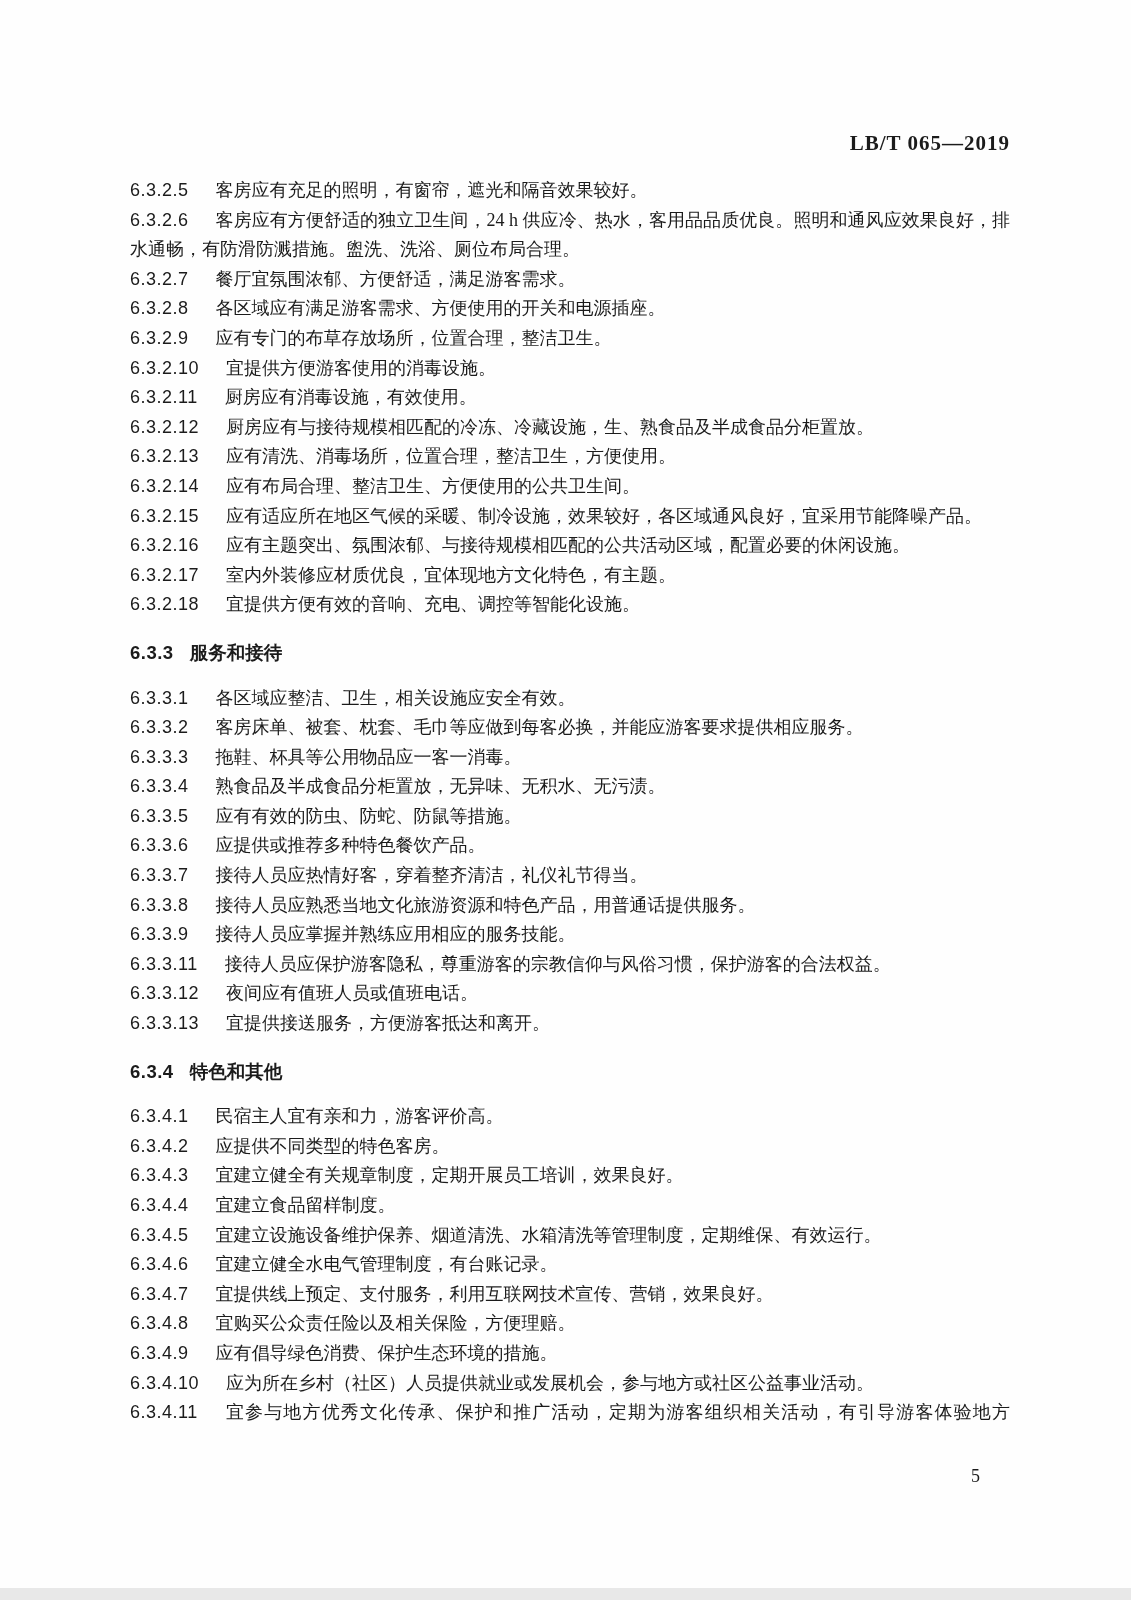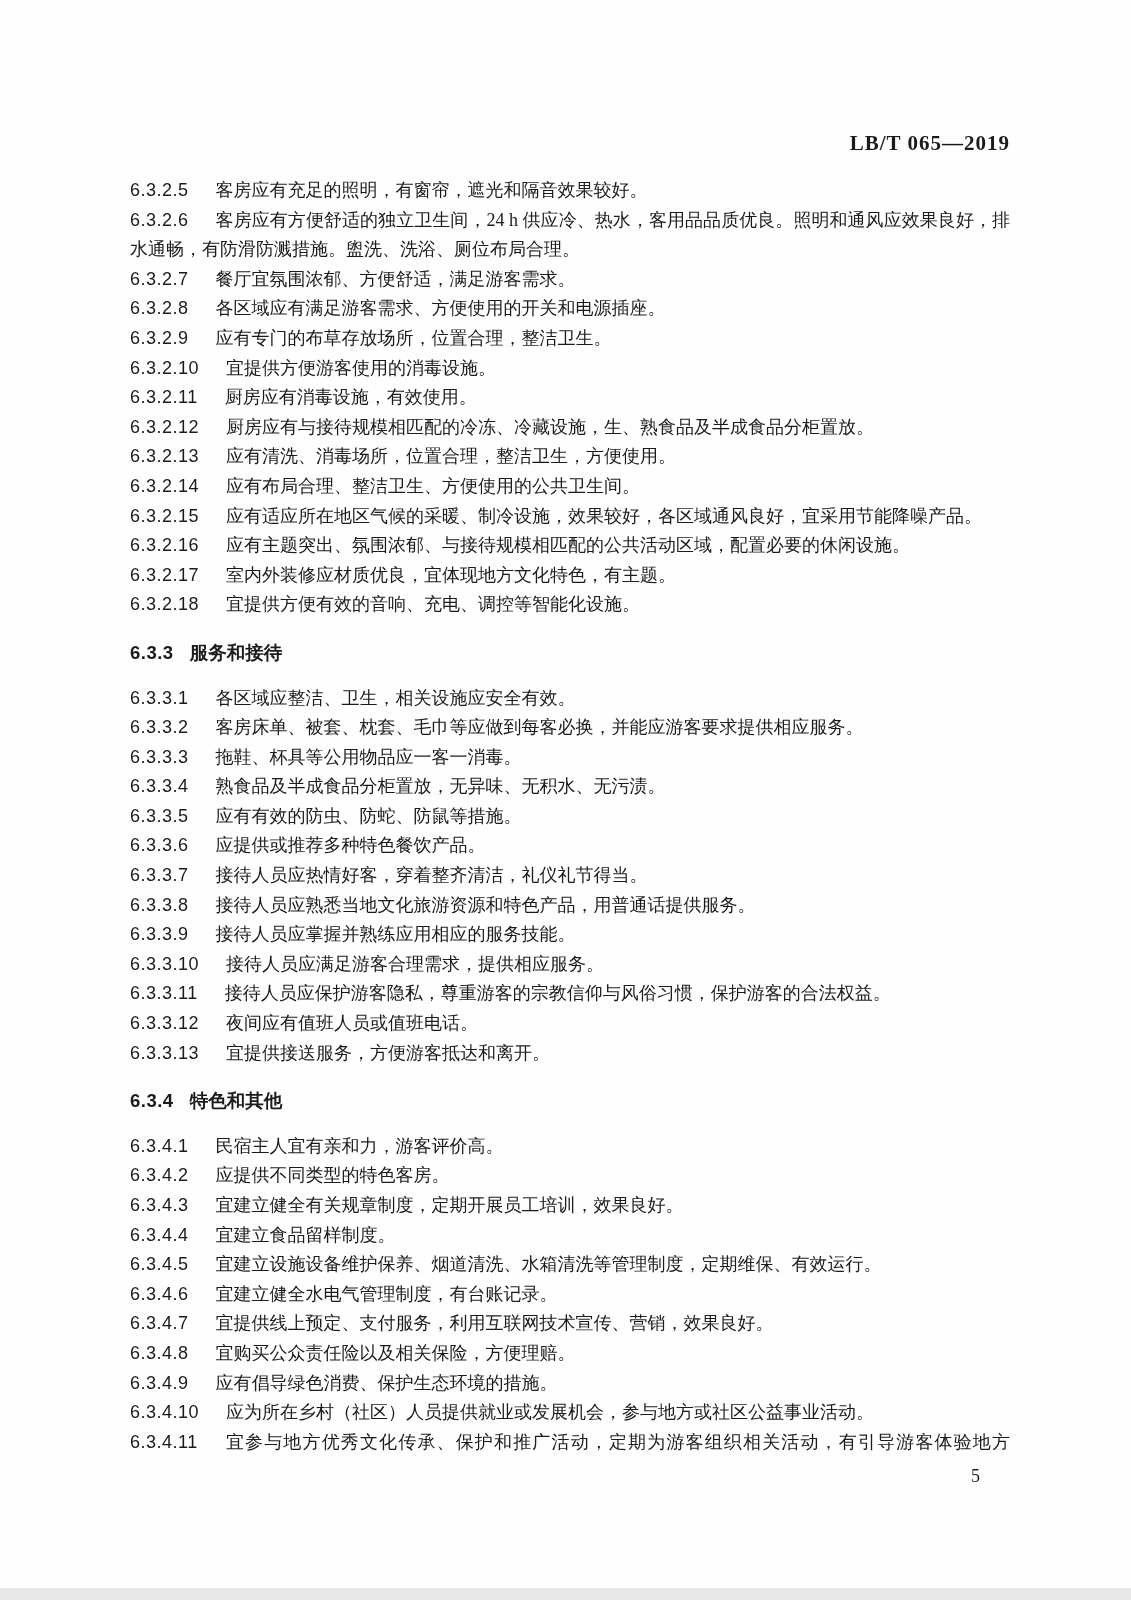--- a/index.html
+++ b/index.html
@@ -106,21 +106,20 @@
       <h3 class="section-heading"><span class="clause-num">6.3.3</span><span class="heading-text">服务和接待</span></h3>
       <p class="clause"><span class="clause-num">6.3.3.1</span><span class="clause-text">各区域应整洁、卫生，相关设施应安全有效。</span></p>
       <p class="clause"><span class="clause-num">6.3.3.2</span><span class="clause-text">客房床单、被套、枕套、毛巾等应做到每客必换，并能应游客要求提供相应服务。</span></p>
       <p class="clause"><span class="clause-num">6.3.3.3</span><span class="clause-text">拖鞋、杯具等公用物品应一客一消毒。</span></p>
       <p class="clause"><span class="clause-num">6.3.3.4</span><span class="clause-text">熟食品及半成食品分柜置放，无异味、无积水、无污渍。</span></p>
       <p class="clause"><span class="clause-num">6.3.3.5</span><span class="clause-text">应有有效的防虫、防蛇、防鼠等措施。</span></p>
       <p class="clause"><span class="clause-num">6.3.3.6</span><span class="clause-text">应提供或推荐多种特色餐饮产品。</span></p>
       <p class="clause"><span class="clause-num">6.3.3.7</span><span class="clause-text">接待人员应热情好客，穿着整齐清洁，礼仪礼节得当。</span></p>
       <p class="clause"><span class="clause-num">6.3.3.8</span><span class="clause-text">接待人员应熟悉当地文化旅游资源和特色产品，用普通话提供服务。</span></p>
       <p class="clause"><span class="clause-num">6.3.3.9</span><span class="clause-text">接待人员应掌握并熟练应用相应的服务技能。</span></p>
-      <p class="clause"><span class="clause-num">6.3.3.10</span><span class="clause-text">接待人员应满足游客合理需求，提供相应服务。</span></p>
       <p class="clause"><span class="clause-num">6.3.3.11</span><span class="clause-text">接待人员应保护游客隐私，尊重游客的宗教信仰与风俗习惯，保护游客的合法权益。</span></p>
       <p class="clause"><span class="clause-num">6.3.3.12</span><span class="clause-text">夜间应有值班人员或值班电话。</span></p>
       <p class="clause"><span class="clause-num">6.3.3.13</span><span class="clause-text">宜提供接送服务，方便游客抵达和离开。</span></p>
       <h3 class="section-heading"><span class="clause-num">6.3.4</span><span class="heading-text">特色和其他</span></h3>
       <p class="clause"><span class="clause-num">6.3.4.1</span><span class="clause-text">民宿主人宜有亲和力，游客评价高。</span></p>
       <p class="clause"><span class="clause-num">6.3.4.2</span><span class="clause-text">应提供不同类型的特色客房。</span></p>
       <p class="clause"><span class="clause-num">6.3.4.3</span><span class="clause-text">宜建立健全有关规章制度，定期开展员工培训，效果良好。</span></p>
       <p class="clause"><span class="clause-num">6.3.4.4</span><span class="clause-text">宜建立食品留样制度。</span></p>
       <p class="clause"><span class="clause-num">6.3.4.5</span><span class="clause-text">宜建立设施设备维护保养、烟道清洗、水箱清洗等管理制度，定期维保、有效运行。</span></p>
       <p class="clause"><span class="clause-num">6.3.4.6</span><span class="clause-text">宜建立健全水电气管理制度，有台账记录。</span></p>

